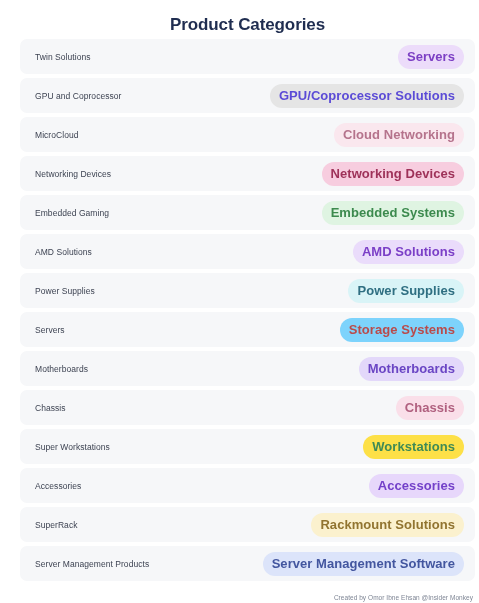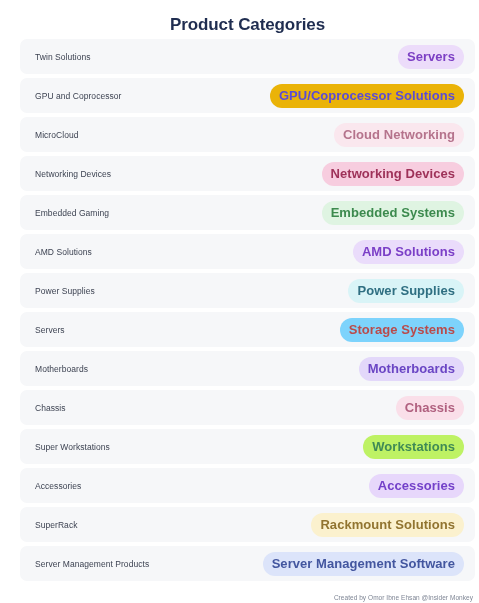--- a/index.html
+++ b/index.html
@@ -71,21 +71,21 @@
 
   <div class="page-title">Product Categories</div>
 
   <div class="list">
       <div class="row">
         <span class="row-label">Twin Solutions</span>
         <span class="badge" style="background: rgb(236, 220, 250); color: rgb(124, 63, 196);">Servers</span>
       </div>
       <div class="row">
         <span class="row-label">GPU and Coprocessor</span>
-        <span class="badge" style="background: #eab308; color: rgb(91, 75, 214);">GPU/Coprocessor Solutions</span>
+        <span class="badge" style="background: #e5e5e5; color: rgb(91, 75, 214);">GPU/Coprocessor Solutions</span>
       </div>
       <div class="row">
         <span class="row-label">MicroCloud</span>
         <span class="badge" style="background: rgb(250, 231, 238); color: rgb(181, 115, 140);">Cloud Networking</span>
       </div>
       <div class="row">
         <span class="row-label">Networking Devices</span>
         <span class="badge" style="background: rgb(247, 205, 223); color: rgb(158, 50, 89);">Networking Devices</span>
       </div>
       <div class="row">
@@ -107,21 +107,21 @@
       <div class="row">
         <span class="row-label">Motherboards</span>
         <span class="badge" style="background: rgb(227, 216, 250); color: rgb(106, 69, 196);">Motherboards</span>
       </div>
       <div class="row">
         <span class="row-label">Chassis</span>
         <span class="badge" style="background: rgb(250, 223, 233); color: rgb(176, 96, 127);">Chassis</span>
       </div>
       <div class="row">
         <span class="row-label">Super Workstations</span>
-        <span class="badge" style="background: #bef264; color: rgb(63, 138, 85);">Workstations</span>
+        <span class="badge" style="background: #fde047; color: rgb(63, 138, 85);">Workstations</span>
       </div>
       <div class="row">
         <span class="row-label">Accessories</span>
         <span class="badge" style="background: rgb(231, 215, 251); color: rgb(115, 64, 201);">Accessories</span>
       </div>
       <div class="row">
         <span class="row-label">SuperRack</span>
         <span class="badge" style="background: rgb(251, 241, 206); color: rgb(145, 116, 48);">Rackmount Solutions</span>
       </div>
       <div class="row">

